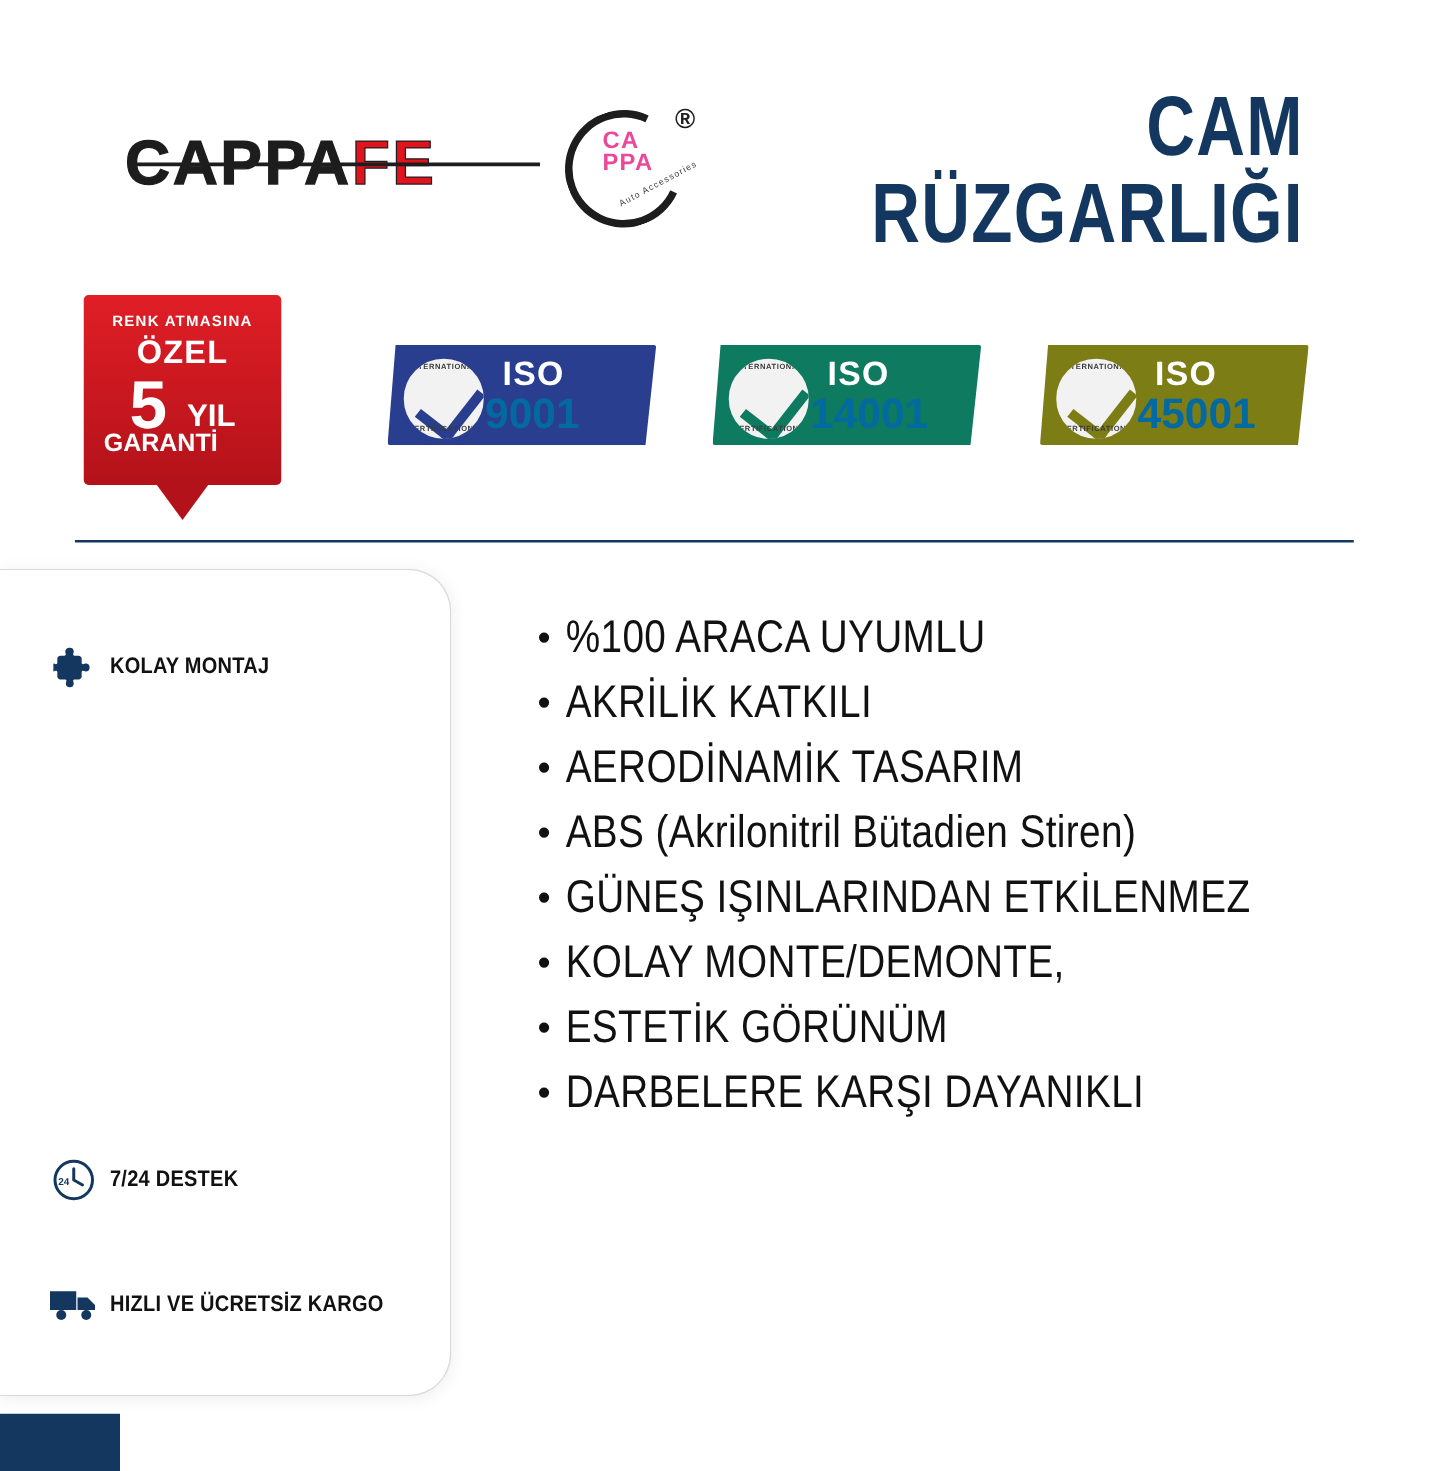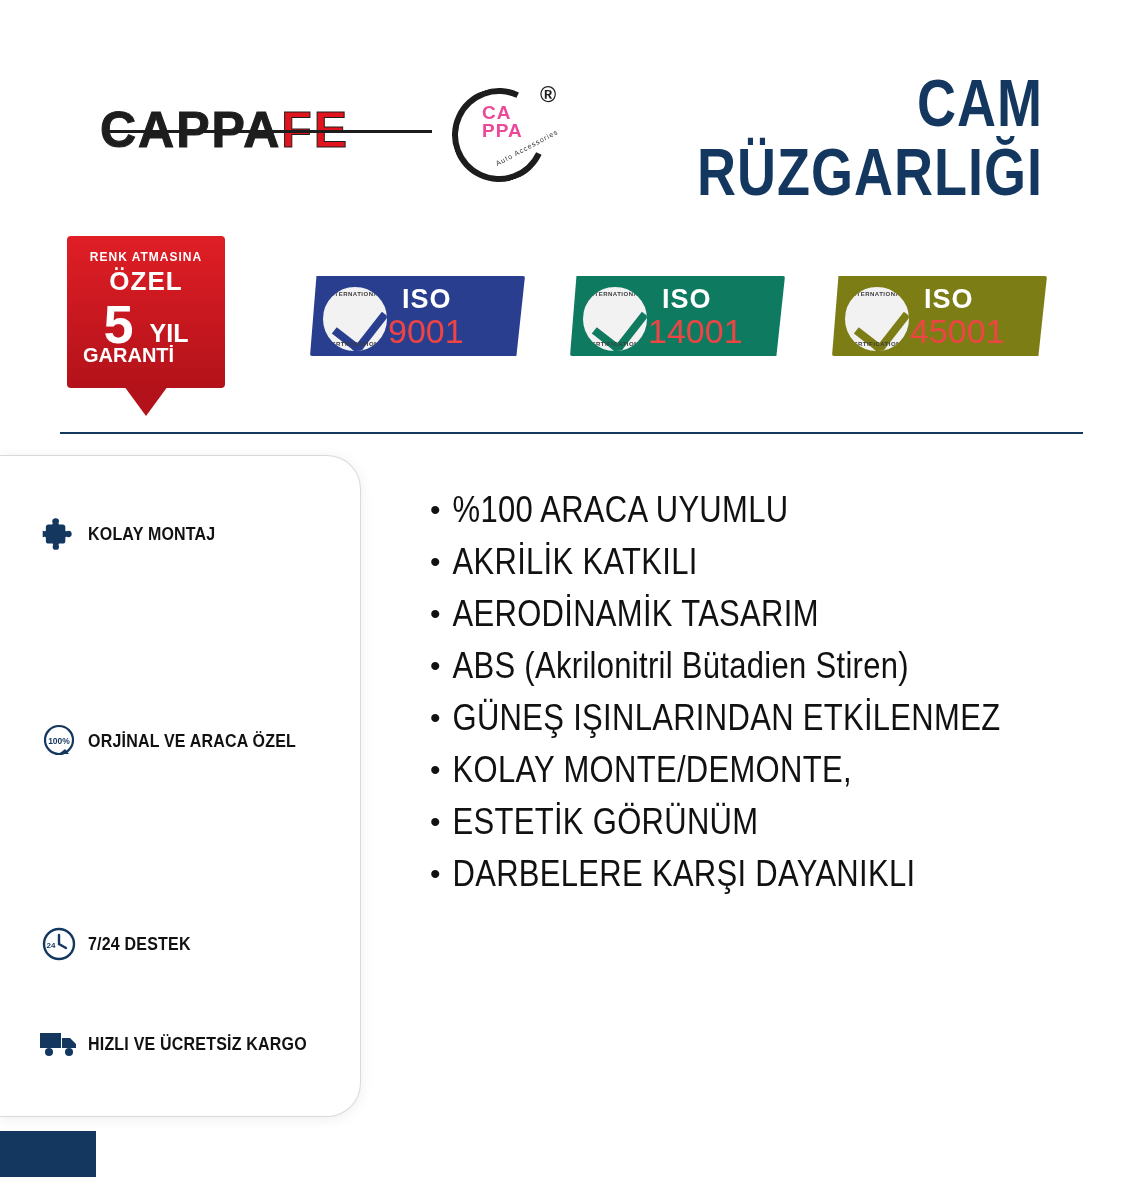--- a/index.html
+++ b/index.html
@@ -229,22 +229,22 @@
     top: 8px;
     color: #ffffff;
     font-weight: bold;
     font-size: 27px;
     letter-spacing: 1px;
   }
   .iso .iso-num {
     position: absolute;
     left: 78px;
     top: 36px;
-    color: #ef4444;
-    font-weight: normal;
+    color: #0369a1;
+    font-weight: bold;
     font-size: 34px;
     letter-spacing: 0px;
   }
   .iso-9001  { left: 310px; color: #2a3e8f; }
   .iso-9001 .shape  { background: #2a3e8f; }
   .iso-14001 { left: 570px; color: #0e7a5f; }
   .iso-14001 .shape { background: #0e7a5f; }
   .iso-45001 { left: 832px; color: #7d7d16; }
   .iso-45001 .shape { background: #7d7d16; }
 
@@ -410,30 +410,20 @@
     <div class="feature-item" style="top: 50px;">
       <span class="feature-icon">
         <svg width="38" height="38" viewBox="0 0 24 24" fill="currentColor">
           <path d="M10 2a2 2 0 0 1 2 2c0 .5-.3.9-.3 1.3 0 .4.3.7.7.7h2.1c.8 0 1.5.7 1.5 1.5v2.1c0 .4.3.7.7.7.4 0 .8-.3 1.3-.3a2 2 0 1 1 0 4c-.5 0-.9-.3-1.3-.3-.4 0-.7.3-.7.7v2.1c0 .8-.7 1.5-1.5 1.5h-2.1c-.4 0-.7.3-.7.7 0 .4.3.8.3 1.3a2 2 0 1 1-4 0c0-.5.3-.9.3-1.3 0-.4-.3-.7-.7-.7H5.2c-.8 0-1.5-.7-1.5-1.5v-2.1c0-.4-.3-.7-.7-.7-.4 0-.8.3-1.3.3v-4c.5 0 .9.3 1.3.3.4 0 .7-.3.7-.7V7.5C3.7 6.7 4.4 6 5.2 6h2.1c.4 0 .7-.3.7-.7C8 4.9 7.7 4.5 7.7 4A2 2 0 0 1 10 2z"></path>
         </svg>
       </span>
       <span class="feature-label">KOLAY MONTAJ</span>
     </div>
 
 
-    <div class="feature-item" style="top: 257px;">
-      <span class="feature-icon">
-        <svg width="40" height="40" viewBox="0 0 40 40">
-          <circle cx="20" cy="19" r="14" fill="none" stroke="currentColor" stroke-width="2.2"></circle>
-          <path d="M20 33 L30 33 L26 28 Z" fill="currentColor"></path>
-          <text x="20" y="22.5" text-anchor="middle" font-size="8.5" font-family="Liberation Sans, sans-serif" font-weight="bold" fill="currentColor">100%</text>
-        </svg>
-      </span>
-      <span class="feature-label">ORJİNAL VE ARACA ÖZEL</span>
-    </div>
 
 
     <div class="feature-item" style="top: 460px;">
       <span class="feature-icon">
         <svg width="40" height="40" viewBox="0 0 40 40">
           <circle cx="20" cy="20" r="15" fill="none" stroke="currentColor" stroke-width="2.4"></circle>
           <path d="M20 11 L20 20 L27 24" fill="none" stroke="currentColor" stroke-width="2.4" stroke-linecap="round"></path>
           <text x="12" y="24" text-anchor="middle" font-size="8" font-family="Liberation Sans, sans-serif" font-weight="bold" fill="currentColor">24</text>
         </svg>
       </span>

